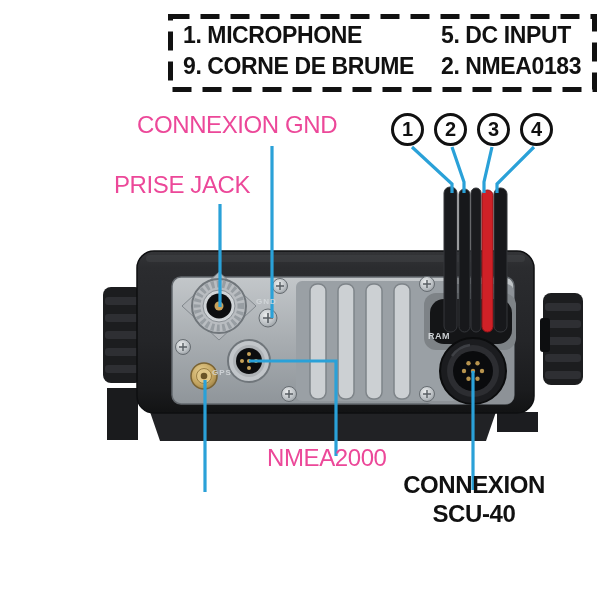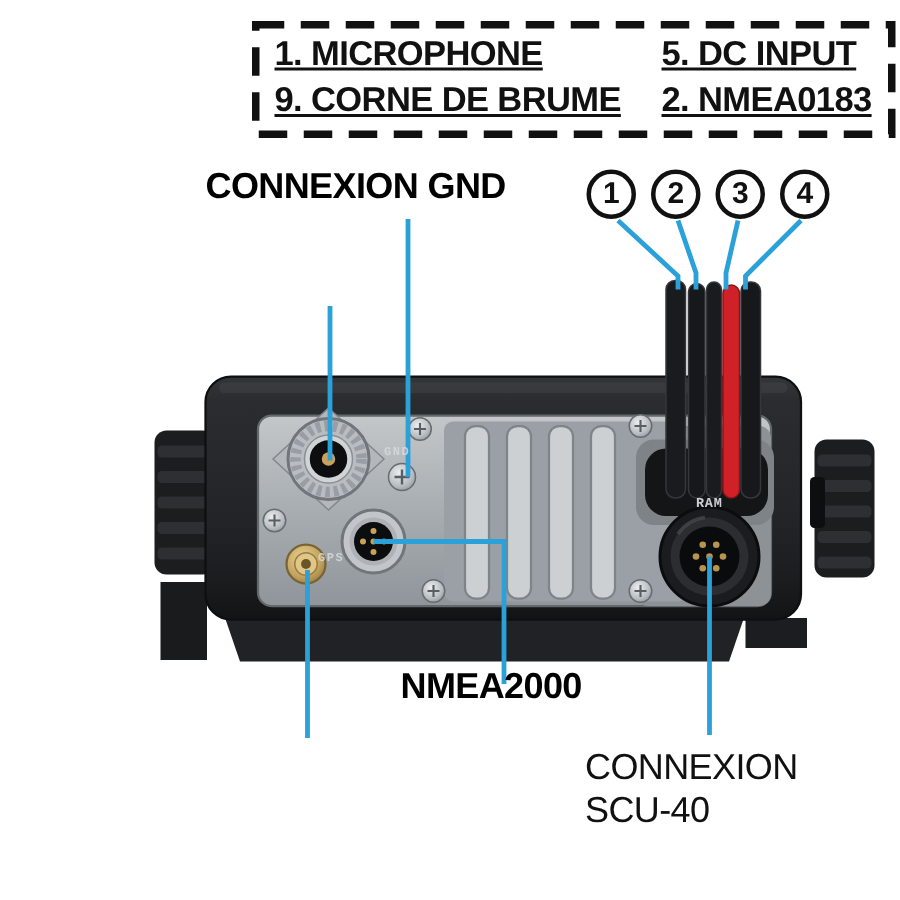--- a/index.html
+++ b/index.html
@@ -2,46 +2,46 @@
 <html><head>
 <meta charset="utf-8">
 <style>
   html,body{margin:0;padding:0;background:#ffffff;}
   #canvas{
     position:relative;width:600px;height:600px;background:#ffffff;overflow:hidden;
     font-family:"Liberation Sans",sans-serif;color:#111;
   }
   #art{position:absolute;left:0;top:0;z-index:1;}
   .label{
-    position:absolute;z-index:3;font-weight:700;font-size:24px;letter-spacing:-0.4px;
-    white-space:nowrap;color:#000000;
+    position:absolute;z-index:3;font-weight:400;font-size:24px;letter-spacing:-0.4px;
+    white-space:nowrap;color:#ec4899;
   }
   .legend{
     position:absolute;left:168px;top:14px;width:429px;height:78px;z-index:3;
     box-sizing:border-box;padding:6px 0 0 15px;display:grid;
     grid-template-columns:258px 1fr;grid-auto-flow:column;
     font-weight:700;font-size:23px;letter-spacing:-0.4px;line-height:31px;
   }
-  .legend .cell{white-space:nowrap;text-decoration:underline;}
+  .legend .cell{white-space:nowrap;}
   .num-circle{
     position:absolute;z-index:3;width:33px;height:33px;box-sizing:border-box;
     border:3px solid #111;border-radius:50%;background:#fff;
     display:flex;align-items:center;justify-content:center;
     font-weight:700;font-size:20px;
   }
   .scu-block{
-    position:absolute;left:390px;top:497px;width:168px;z-index:3;
-    font-weight:400;font-size:24px;letter-spacing:-0.4px;line-height:29px;
-    text-align:left;
+    position:absolute;left:390px;top:470px;width:168px;z-index:3;
+    font-weight:700;font-size:24px;letter-spacing:-0.4px;line-height:29px;
+    text-align:center;
   }
   .print{
     position:absolute;z-index:2;color:#d6dadd;font-weight:700;
-    font-size:8px;letter-spacing:1px;opacity:.85;white-space:nowrap;font-family:Liberation Mono, monospace;
-  }
-  .print.ram{font-size:9px;letter-spacing:.5px;opacity:.95;margin-left:36px;}
+    font-size:8px;letter-spacing:1px;opacity:.85;white-space:nowrap;
+  }
+  .print.ram{font-size:9px;letter-spacing:.5px;opacity:.95;}
 </style>
 </head>
 <body>
 
 <div id="canvas">
 
   <svg id="art" width="600" height="600" viewBox="0 0 600 600">
     <defs>
       <linearGradient id="bodyGrad" x1="0" y1="0" x2="0" y2="1">
         <stop offset="0" stop-color="#343538"></stop>
@@ -216,20 +216,21 @@
       <div class="cell">1. MICROPHONE</div>
       <div class="cell">9. CORNE DE BRUME</div>
     </div>
     <div class="col">
       <div class="cell">5. DC INPUT</div>
       <div class="cell">2. NMEA0183</div>
     </div>
   </div>
 
   <div class="label" style="left:137px;top:111px">CONNEXION GND</div>
+  <div class="label" style="left:114px;top:171px">PRISE JACK</div>
 
   <div class="num-circle" style="left:391px;top:113px">1</div>
   <div class="num-circle" style="left:434px;top:113px">2</div>
   <div class="num-circle" style="left:477px;top:113px">3</div>
   <div class="num-circle" style="left:520px;top:113px">4</div>
 
   <div class="label" style="left:267px;top:444px">NMEA2000</div>
 
   <div class="scu-block">
     <div>CONNEXION</div>

